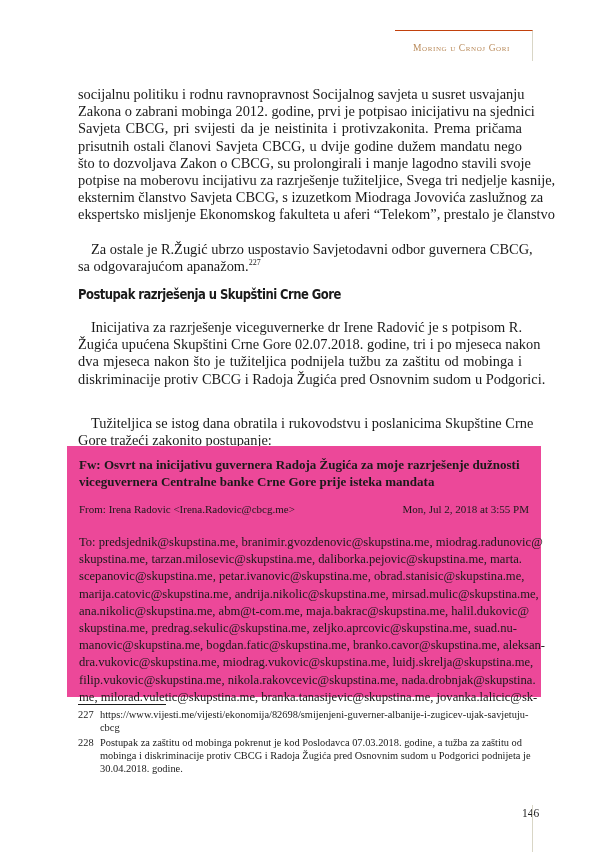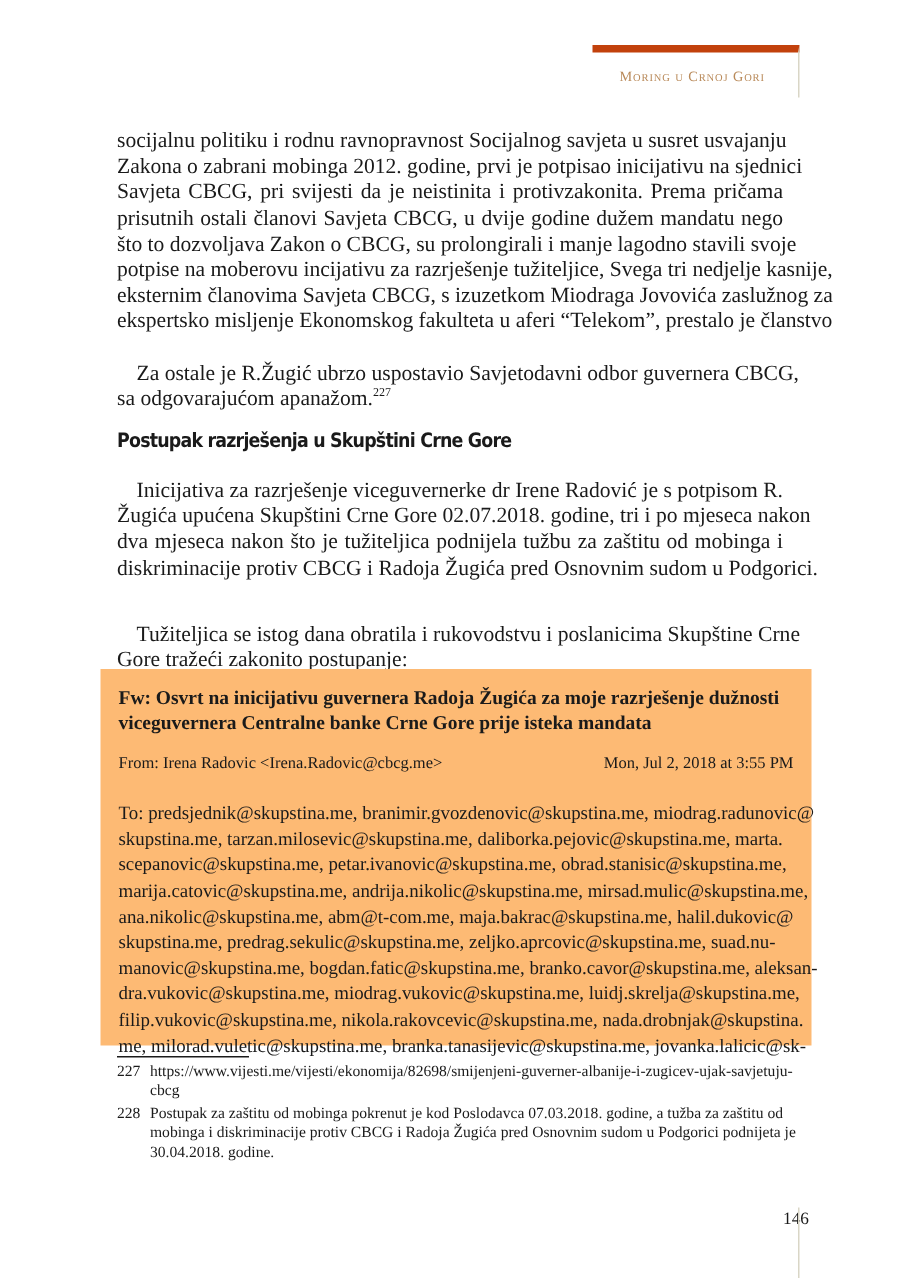--- a/index.html
+++ b/index.html
@@ -1,29 +1,29 @@
 <!DOCTYPE html>
 <html><head>
 <meta charset="utf-8">
 <style>
   html, body { margin: 0; padding: 0; background: #ffffff; }
   body { width: 600px; height: 852px; position: relative; overflow: hidden; font-family: "DejaVu Serif", "Liberation Serif", serif; color: #1a1a1a; }
 
-  .running-header { position: absolute; left: 395px; top: 30px; width: 137px; height: 30px; border-top: 5px solid #c2410c; border-right: 1px solid #d9d6c6; }
+  .running-header { position: absolute; left: 395px; top: 30px; width: 137px; height: 30px; border-top: 1px solid #c2410c; border-right: 1px solid #d9d6c6; }
   .running-header-text { position: absolute; left: 18px; top: 12px; font-family: "Liberation Serif", serif; font-size: 9.5px; letter-spacing: 0.6px; color: #b98a5a; font-variant: small-caps; white-space: nowrap; }
 
   .body-text { position: absolute; left: 78px; width: 444px; font-family: "Liberation Serif", serif; font-size: 14.4px; line-height: 17.2px; color: #1a1a1a; }
   .line { display: block; white-space: nowrap; text-align: justify; text-align-last: justify; }
   .line.last { text-align-last: left; }
   .indent { padding-left: 13px; }
   sup.fn { font-size: 8px; line-height: 0; vertical-align: 6px; }
 
   .section-heading { position: absolute; left: 78px; top: 287px; font-family: "DejaVu Sans", sans-serif; font-weight: bold; font-size: 13.2px; letter-spacing: -0.6px; color: #1a1a1a; transform: scaleX(0.88); transform-origin: left center; white-space: nowrap; }
 
-  .email-box { position: absolute; left: 67px; top: 446px; width: 474px; height: 251px; background: #fdba74; }
+  .email-box { position: absolute; left: 67px; top: 446px; width: 474px; height: 251px; background: #ec4899; }
   .email-subject { position: absolute; left: 12px; top: 10px; font-family: "Liberation Serif", serif; font-weight: bold; font-size: 13px; line-height: 17px; color: #1a1a1a; }
   .email-subject .line { text-align: left; text-align-last: left; }
   .email-from { position: absolute; left: 12px; top: 57px; width: 450px; font-family: "Liberation Serif", serif; font-size: 11px; color: #1a1a1a; }
   .email-from .from-date { position: absolute; right: 0; top: 0; white-space: nowrap; }
   .email-to { position: absolute; left: 12px; top: 88px; width: 450px; font-family: "Liberation Serif", serif; font-size: 12.6px; line-height: 17.2px; color: #1a1a1a; }
   .email-to .line { text-align: left; text-align-last: left; }
 
   .fn-sep { position: absolute; left: 78px; top: 704px; width: 88px; height: 1px; background: #1a1a1a; }
   .footnotes { position: absolute; left: 78px; top: 708px; width: 444px; font-family: "Liberation Serif", serif; font-size: 10.4px; line-height: 13px; color: #1a1a1a; }
   .fn-row { position: relative; padding-left: 22px; margin-bottom: 2px; }
@@ -41,21 +41,21 @@
   <span class="running-header-text">Moring u Crnoj Gori</span>
 </div>
 
 <div class="body-text" style="top:86px;">
   <span class="line">socijalnu politiku i rodnu ravnopravnost Socijalnog savjeta u susret usvajanju</span>
   <span class="line">Zakona o zabrani mobinga 2012. godine, prvi je potpisao inicijativu na sjednici</span>
   <span class="line">Savjeta CBCG, pri svijesti da je neistinita i protivzakonita. Prema pričama</span>
   <span class="line">prisutnih  ostali članovi Savjeta CBCG, u dvije godine dužem mandatu nego</span>
   <span class="line">što to dozvoljava Zakon o CBCG, su prolongirali i manje lagodno stavili svoje</span>
   <span class="line">potpise na moberovu incijativu za razrješenje tužiteljice, Svega tri nedjelje kasnije,</span>
-  <span class="line">eksternim članovima Savjeta CBCG, s izuzetkom Miodraga Jovovića zaslužnog za</span>
+  <span class="line">eksternim članstvo Savjeta CBCG, s izuzetkom Miodraga Jovovića zaslužnog za</span>
   <span class="line">ekspertsko misljenje Ekonomskog fakulteta u aferi “Telekom”, prestalo je članstvo</span>
 </div>
 
 <div class="body-text" style="top:241px;">
   <span class="line indent">Za ostale je R.Žugić ubrzo uspostavio Savjetodavni odbor guvernera CBCG,</span>
   <span class="line last"><span>sa odgovarajućom apanažom.</span><sup class="fn">227</sup></span>
 </div>
 
 <div class="section-heading">Postupak razrješenja u Skupštini Crne Gore</div>
 

